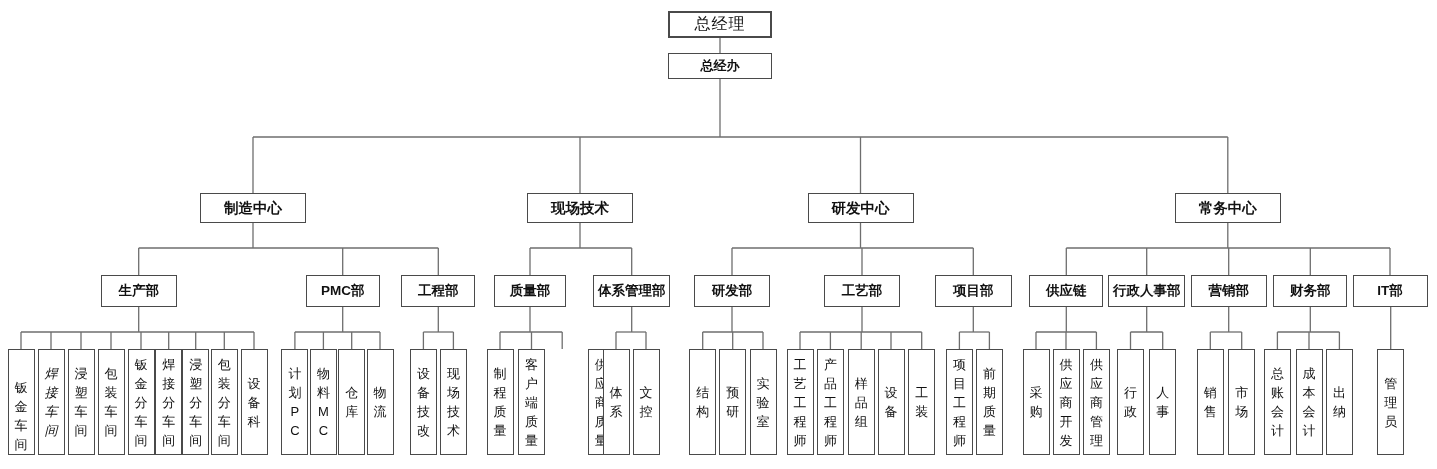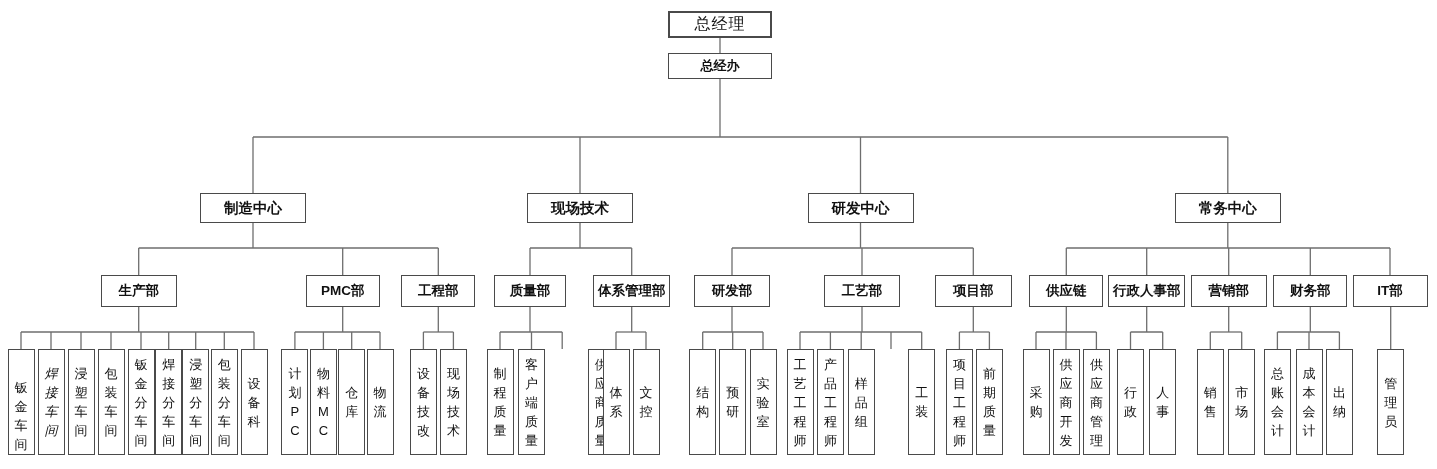--- a/index.html
+++ b/index.html
@@ -205,20 +205,23 @@
     <div class="node dept-node" style="left: 824px; top: 275px; width: 76px; height: 32px;">工艺部</div>
     <div class="node leaf-node" style="left: 786.5px; top: 349px; width: 27px; height: 106px;">
       <span class="vtext">工艺工程师</span>
     </div>
     <div class="node leaf-node" style="left: 816.9px; top: 349px; width: 27px; height: 106px;">
       <span class="vtext">产品工程师</span>
     </div>
     <div class="node leaf-node" style="left: 847.7px; top: 349px; width: 27px; height: 106px;">
       <span class="vtext">样品组</span>
     </div>
+    <div class="node leaf-node" style="left: 877.5px; top: 349px; width: 27px; height: 106px;">
+      <span class="vtext">设备</span>
+    </div>
     <div class="node leaf-node" style="left: 908.2px; top: 349px; width: 27px; height: 106px;">
       <span class="vtext">工装</span>
     </div>
     <div class="node dept-node" style="left: 934.8px; top: 275px; width: 77px; height: 32px;">项目部</div>
     <div class="node leaf-node" style="left: 945.9px; top: 349px; width: 27px; height: 106px;">
       <span class="vtext">项目工程师</span>
     </div>
     <div class="node leaf-node" style="left: 975.9px; top: 349px; width: 27px; height: 106px;">
       <span class="vtext">前期质量</span>
     </div>

